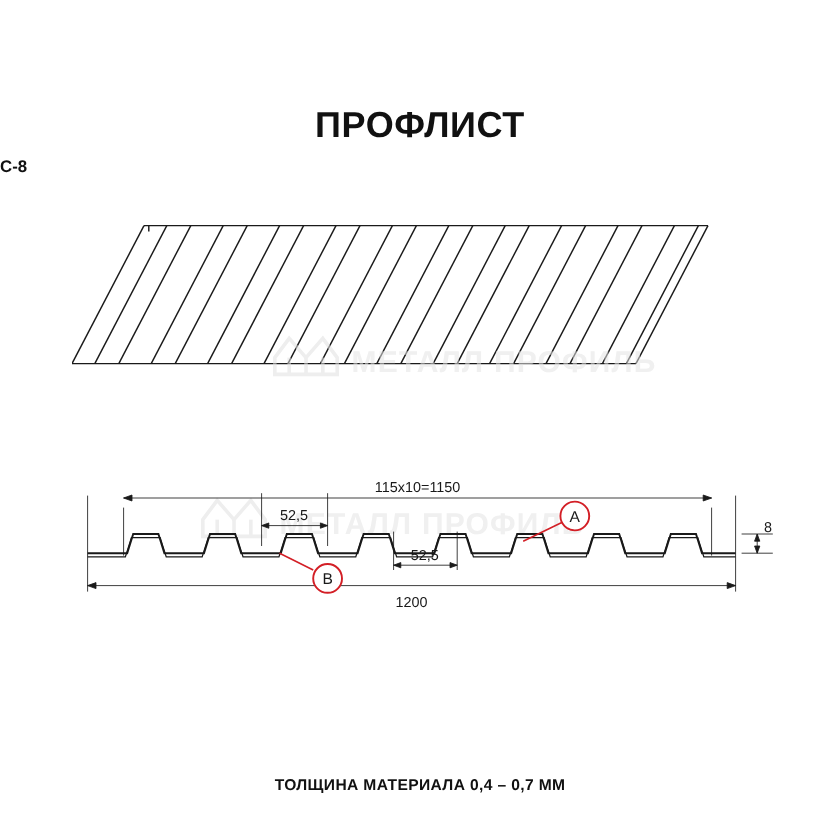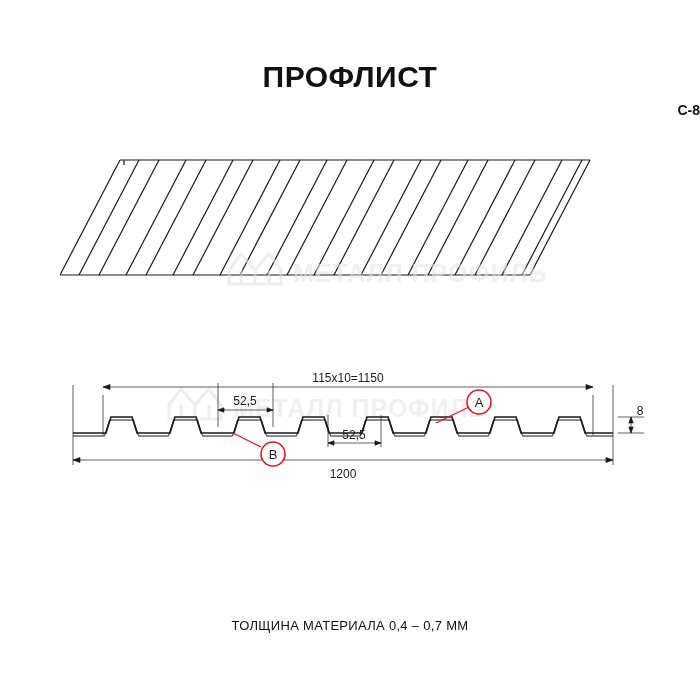--- a/index.html
+++ b/index.html
@@ -12,50 +12,51 @@
     height: 700px;
     font-family: "Liberation Sans", sans-serif;
     color: #1a1a1a;
     position: relative;
     overflow: hidden;
   }
   .page {
     position: relative;
     width: 700px;
     height: 532px;
+    margin-top: 28px;
   }
   .title {
     position: absolute;
     top: 60px;
     left: 0;
     width: 700px;
     text-align: center;
     font-size: 30px;
     font-weight: bold;
     letter-spacing: 0.5px;
     color: #111111;
   }
   .subtitle {
     position: absolute;
     top: 102px;
     left: 0;
     width: 700px;
-    text-align: right;
+    text-align: left;
     font-size: 14px;
     font-weight: bold;
     color: #111111;
   }
   .footer-note {
     position: absolute;
     top: 618px;
     left: 0;
     width: 700px;
     text-align: center;
     font-size: 13px;
-    font-weight: normal;
+    font-weight: bold;
     letter-spacing: 0.3px;
     color: #111111;
   }
   .iso-drawing {
     position: absolute;
     top: 140px;
     left: 60px;
     width: 590px;
     height: 160px;
   }

